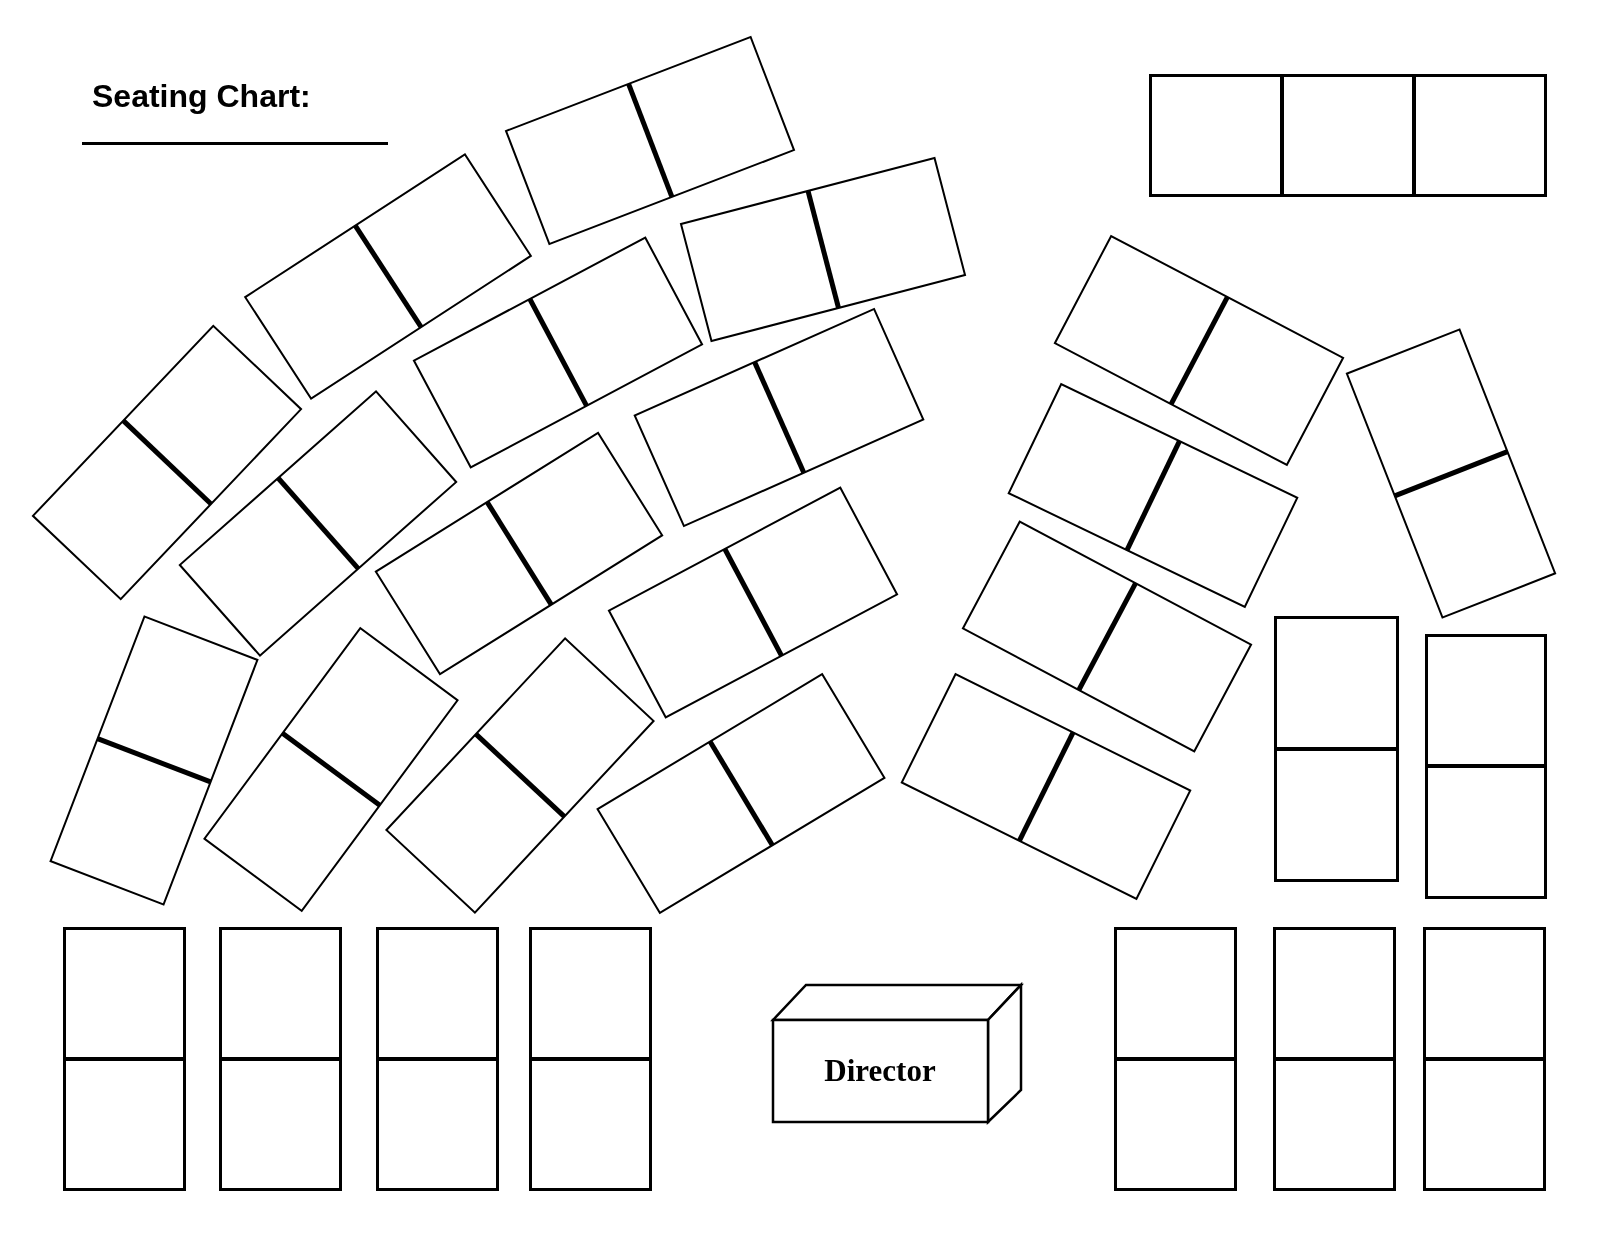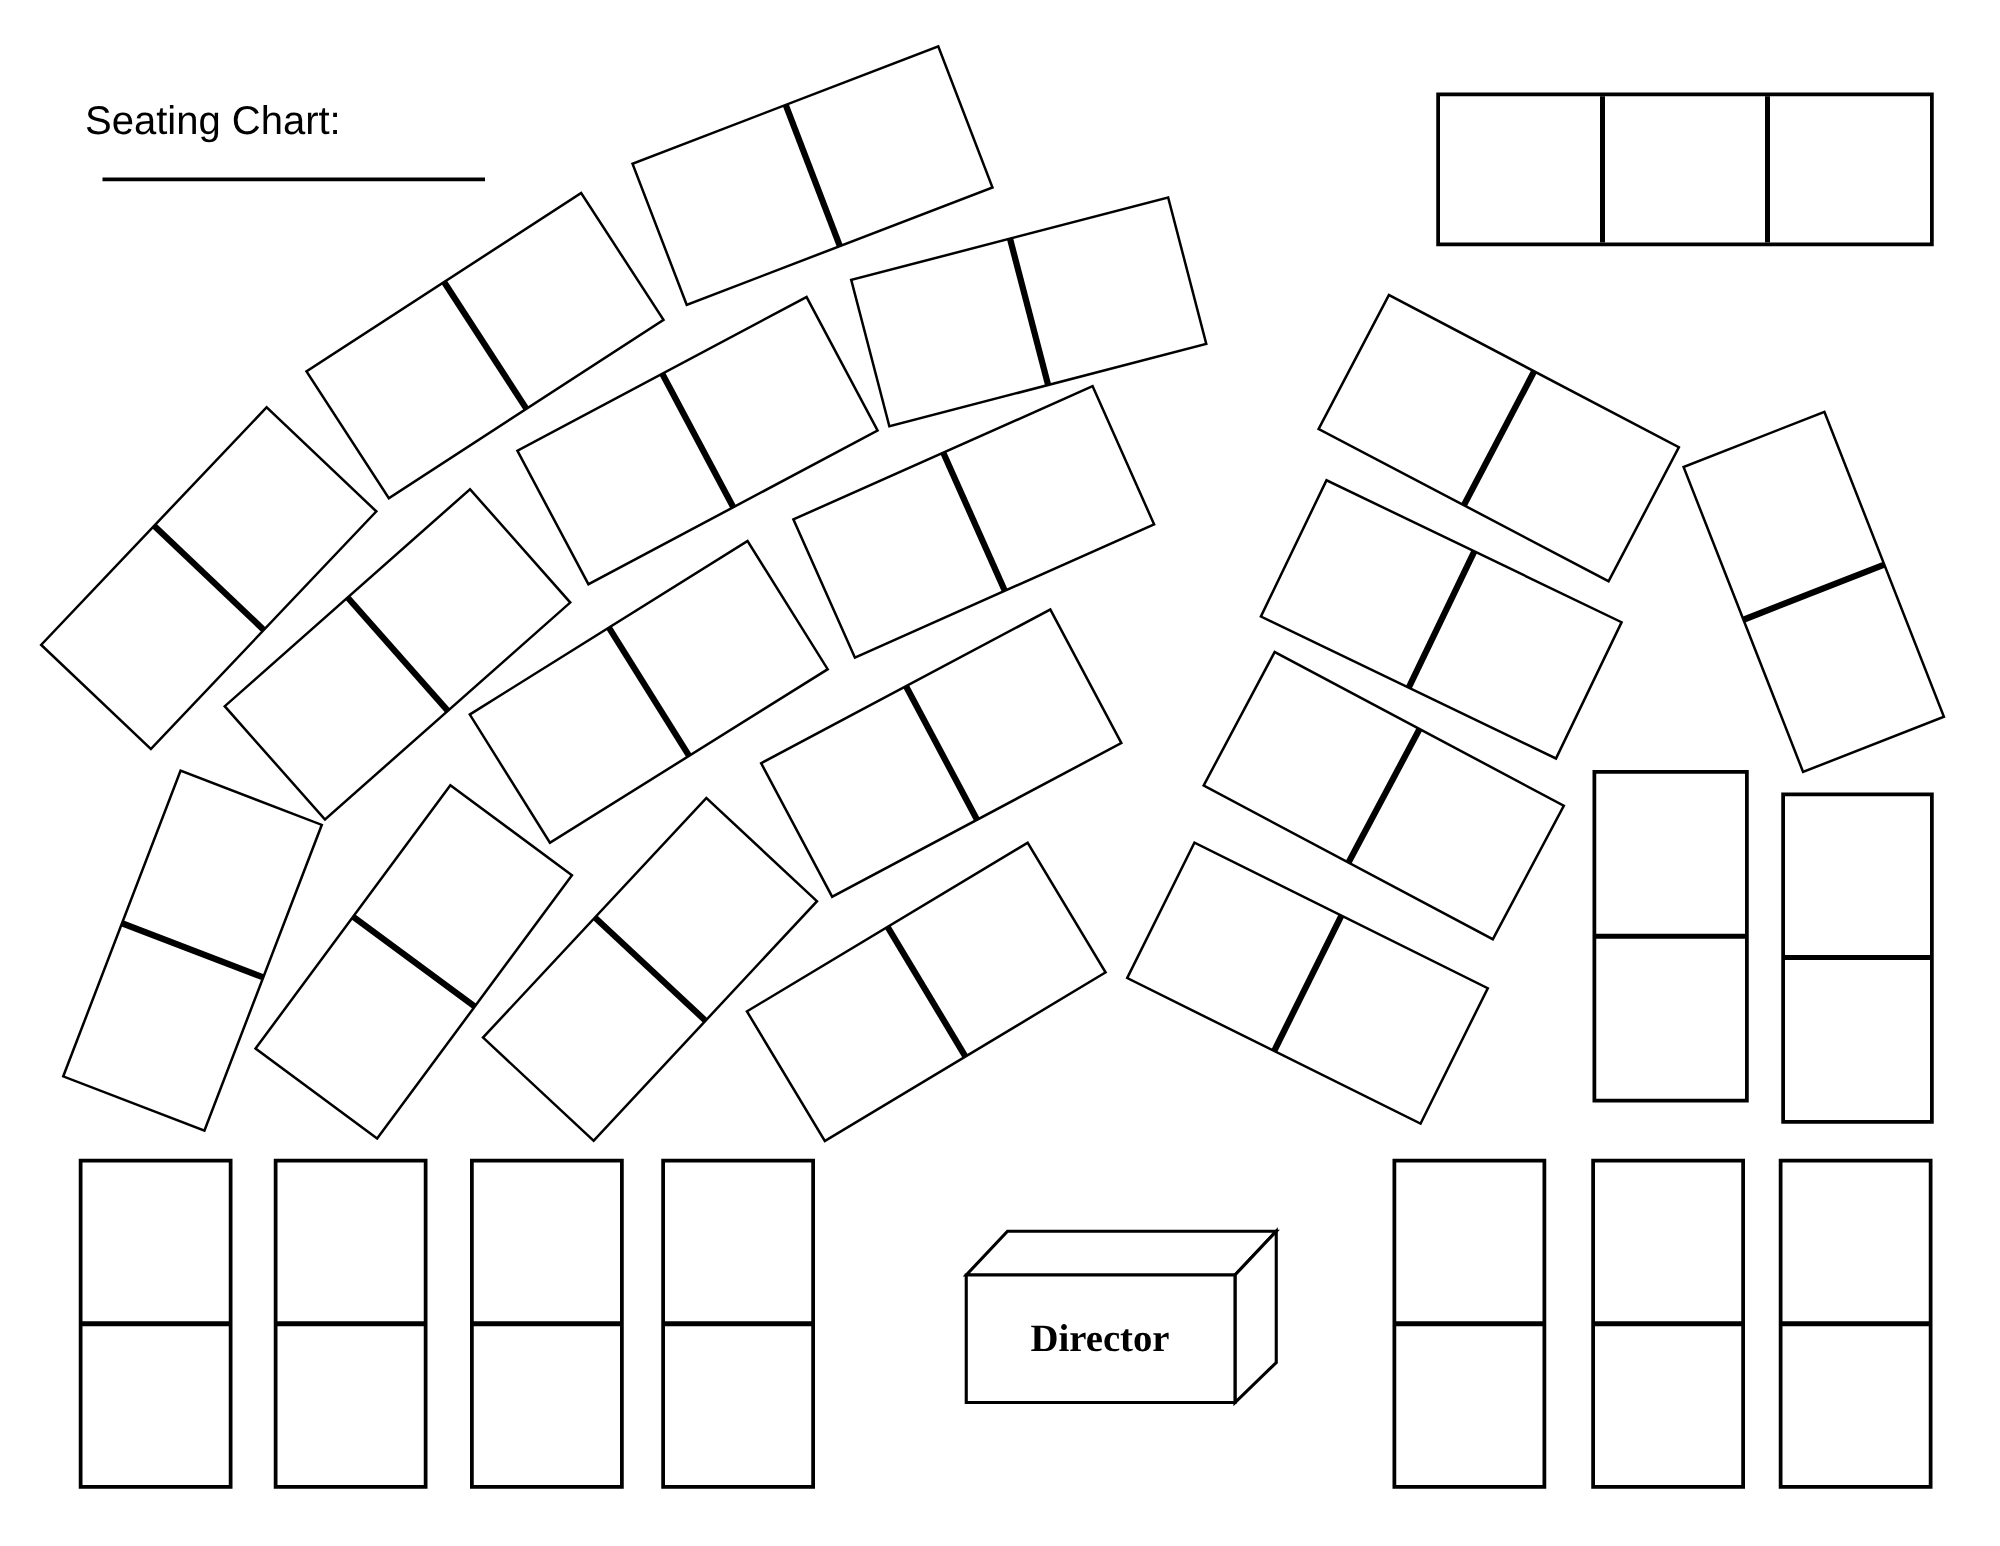--- a/index.html
+++ b/index.html
@@ -5,26 +5,27 @@
   html,body{margin:0;padding:0;background:#fff;}
   #canvas{
     position:relative;
     width:1600px;height:1237px;
     background:#ffffff;
     overflow:hidden;
     font-family:"Liberation Sans", sans-serif;
   }
   .title{
     position:absolute;
-    left:68px;top:80px;
+    left:92px;top:80px;
     font-size:32px;
     line-height:1;
     color:#000;
     letter-spacing:0px;
     white-space:nowrap;
+    font-weight:bold;
   }
   .underline{
     position:absolute;
     left:82px;top:142px;
     width:306px;height:3px;
     background:#000;
   }
   
   .ptable{
     position:absolute;

